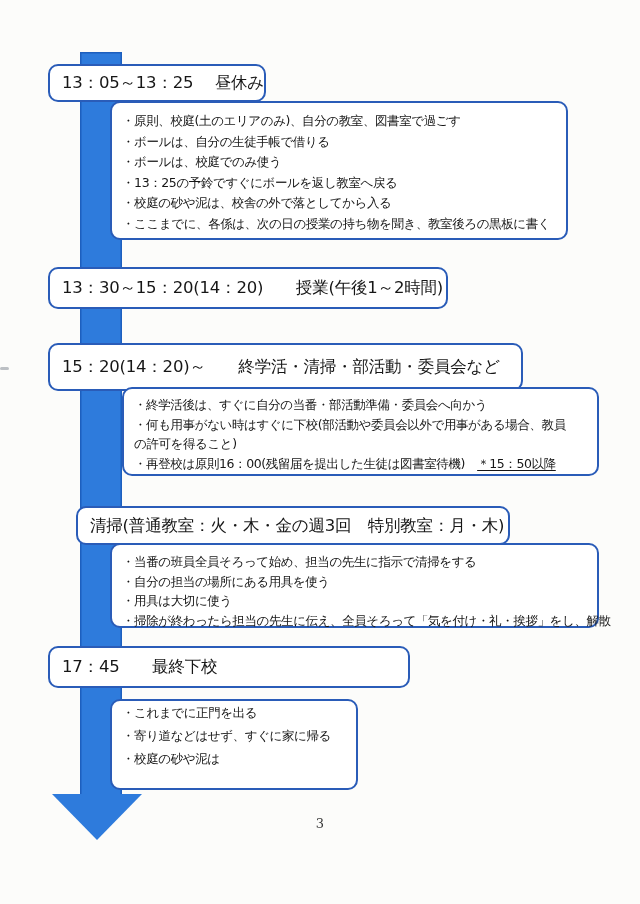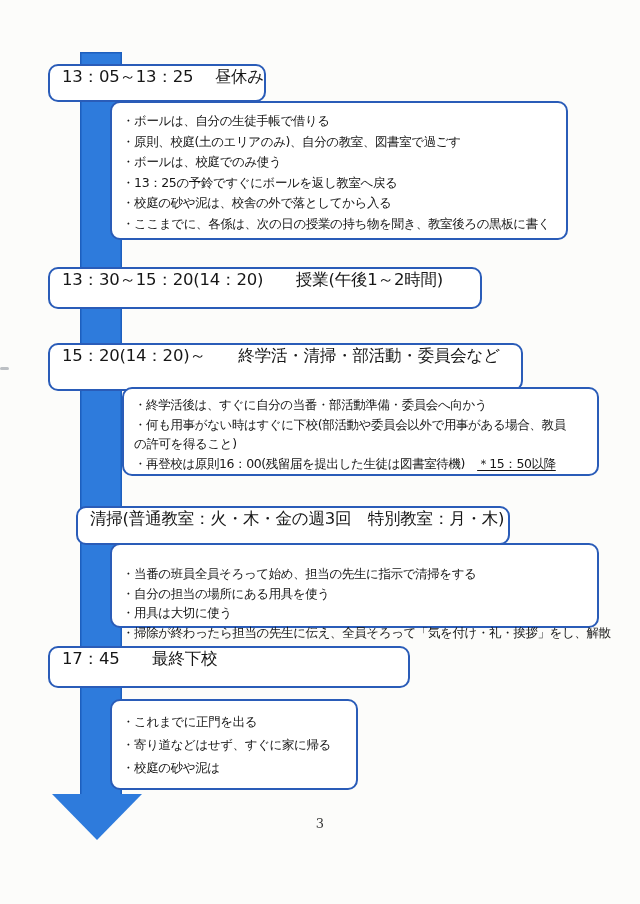--- a/index.html
+++ b/index.html
@@ -32,39 +32,39 @@
   
   .box{
     position:absolute;
     background:#ffffff;
     border:2.5px solid #2a5cb8;
     border-radius:10px;
     box-sizing:border-box;
     z-index:2;
   }
   .titlebox{
-    display:flex;align-items:flex-start;
+    display:flex;align-items:center;
     font-size:16.5px;
     padding-left:12px;
     white-space:nowrap;
     letter-spacing:-0.2px;
   }
   .details{
     font-size:12.5px;
     padding:8px 10px 0 10px;
     letter-spacing:-0.4px;
   }
   .line{white-space:nowrap;}
   .d1 .line{line-height:20.5px;}
   .d3 .line{line-height:19.6px;}
   .d3{padding-top:6px;margin-left:12px;}
   .d4 .line{line-height:19.5px;}
-  .d4{padding-top:19px;}
+  .d4{padding-top:7px;}
   .d5 .line{line-height:23px;}
-  .d5{padding-top:9px;}
+  .d5{padding-top:0;}
   .u{text-decoration:underline;text-underline-offset:2px;}
   .page-number{
     position:absolute;left:0;right:0;top:816px;
     text-align:center;
     font-family:"DejaVu Serif", serif;
     font-size:13px;color:#3a3a3a;
     z-index:3;
   }
   .scan-artifact{
     position:absolute;left:0;top:367px;width:9px;height:2.5px;
@@ -78,29 +78,29 @@
 
   <div class="scan-artifact"></div>
 
   <div class="shaft"></div>
   <div class="arrowhead"></div>
 
   <div class="box titlebox" style="left:48px;top:64px;width:218px;height:38px;">
     <span>13：05～13：25　 昼休み</span>
   </div>
   <div class="box details d1" style="left:110px;top:101px;width:458px;height:139px;">
+    <div class="line">・原則、校庭(土のエリアのみ)、自分の教室、図書室で過ごす</div>
     <div class="line">・ボールは、自分の生徒手帳で借りる</div>
-    <div class="line">・原則、校庭(土のエリアのみ)、自分の教室、図書室で過ごす</div>
     <div class="line">・ボールは、校庭でのみ使う</div>
     <div class="line">・13：25の予鈴ですぐにボールを返し教室へ戻る</div>
     <div class="line">・校庭の砂や泥は、校舎の外で落としてから入る</div>
     <div class="line">・ここまでに、各係は、次の日の授業の持ち物を聞き、教室後ろの黒板に書く</div>
   </div>
 
-  <div class="box titlebox" style="left:48px;top:267px;width:434px;height:42px;">
+  <div class="box titlebox" style="left:48px;top:267px;width:400px;height:42px;">
     <span>13：30～15：20(14：20)　　授業(午後1～2時間)</span>
   </div>
 
   <div class="box titlebox" style="left:48px;top:343px;width:475px;height:48px;">
     <span>15：20(14：20)～　　終学活・清掃・部活動・委員会など</span>
   </div>
   <div class="box details d3" style="left:110px;top:387px;width:477px;height:89px;">
     <div class="line">・終学活後は、すぐに自分の当番・部活動準備・委員会へ向かう</div>
     <div class="line">・何も用事がない時はすぐに下校(部活動や委員会以外で用事がある場合、教員</div>
     <div class="line">の許可を得ること)</div>

